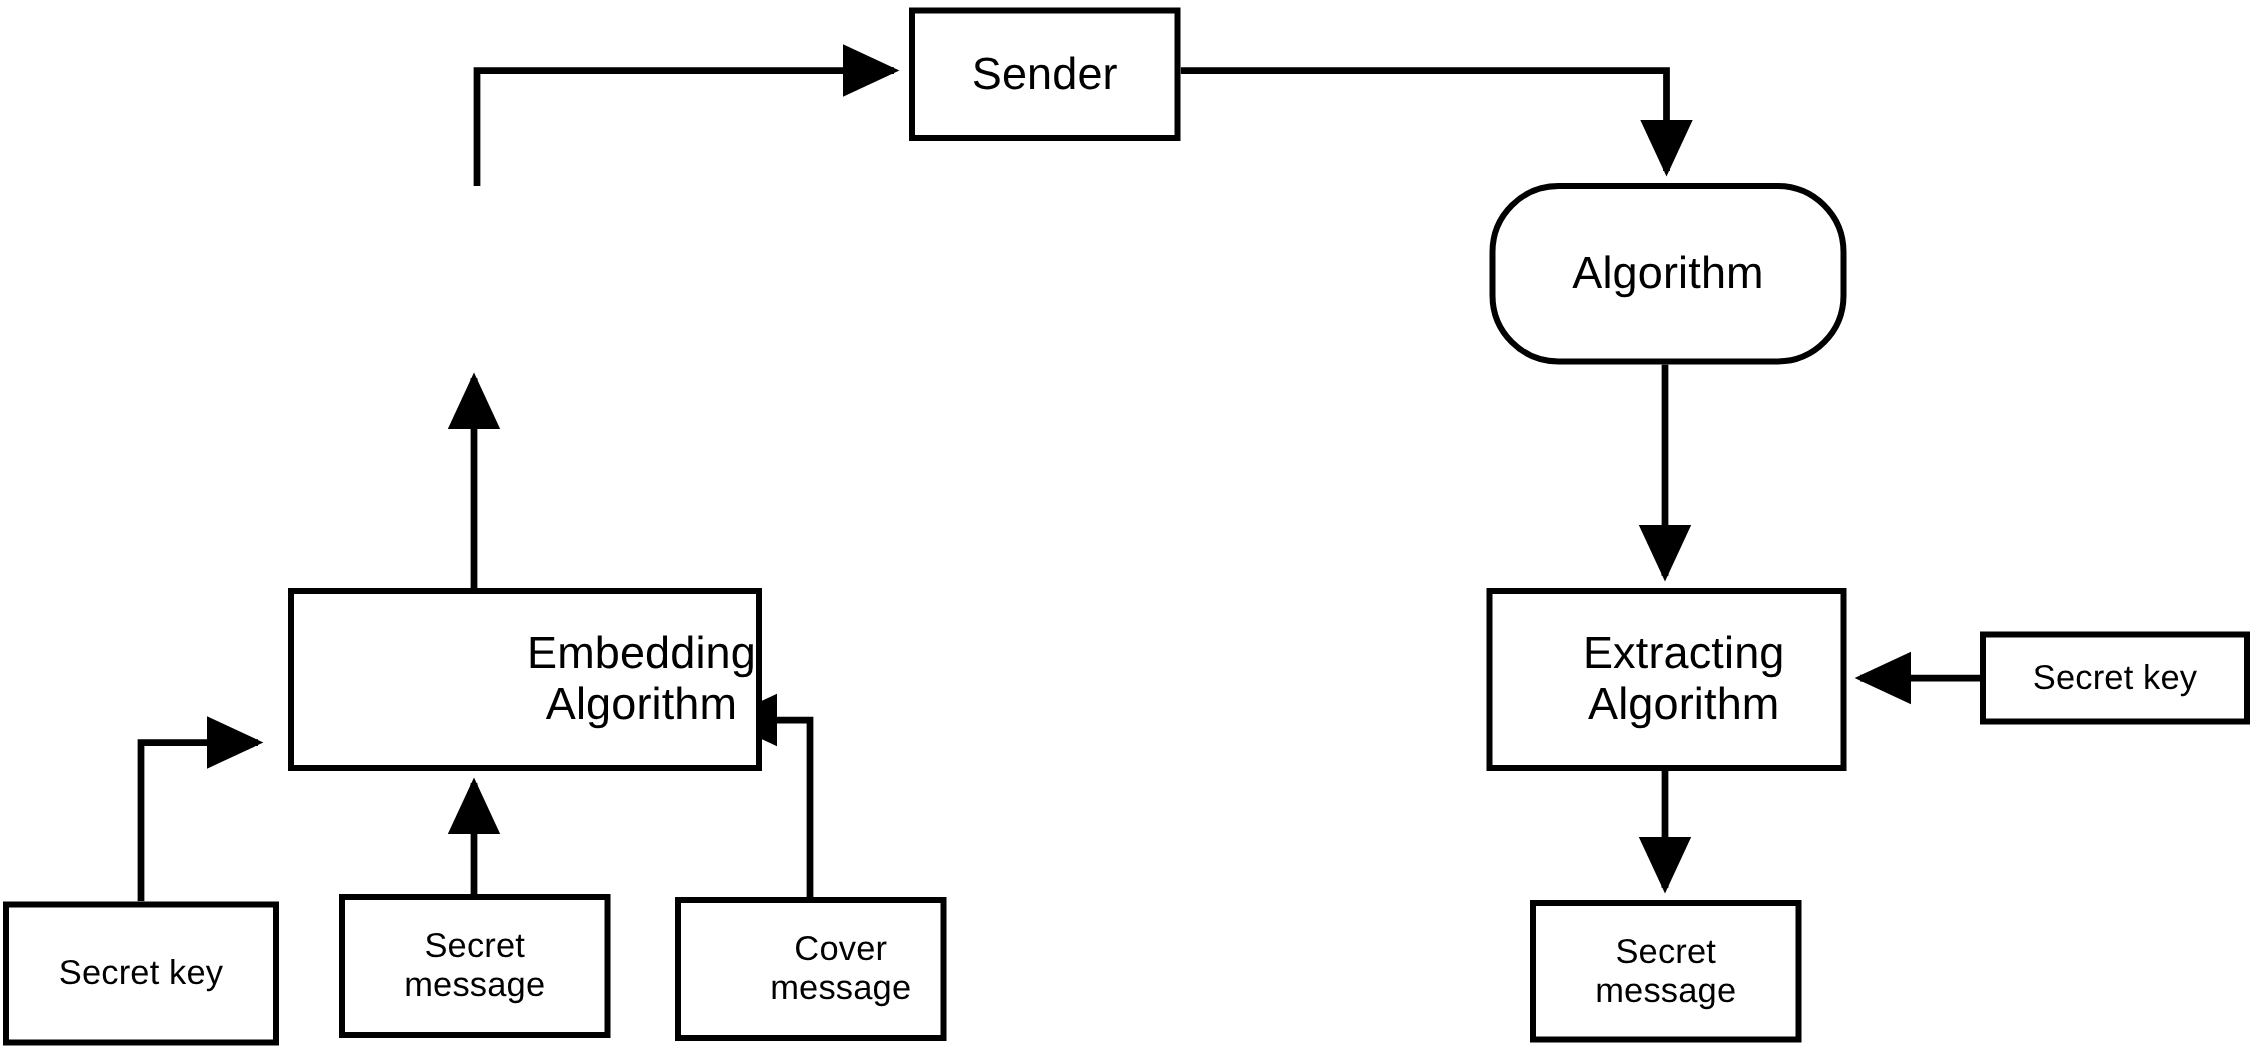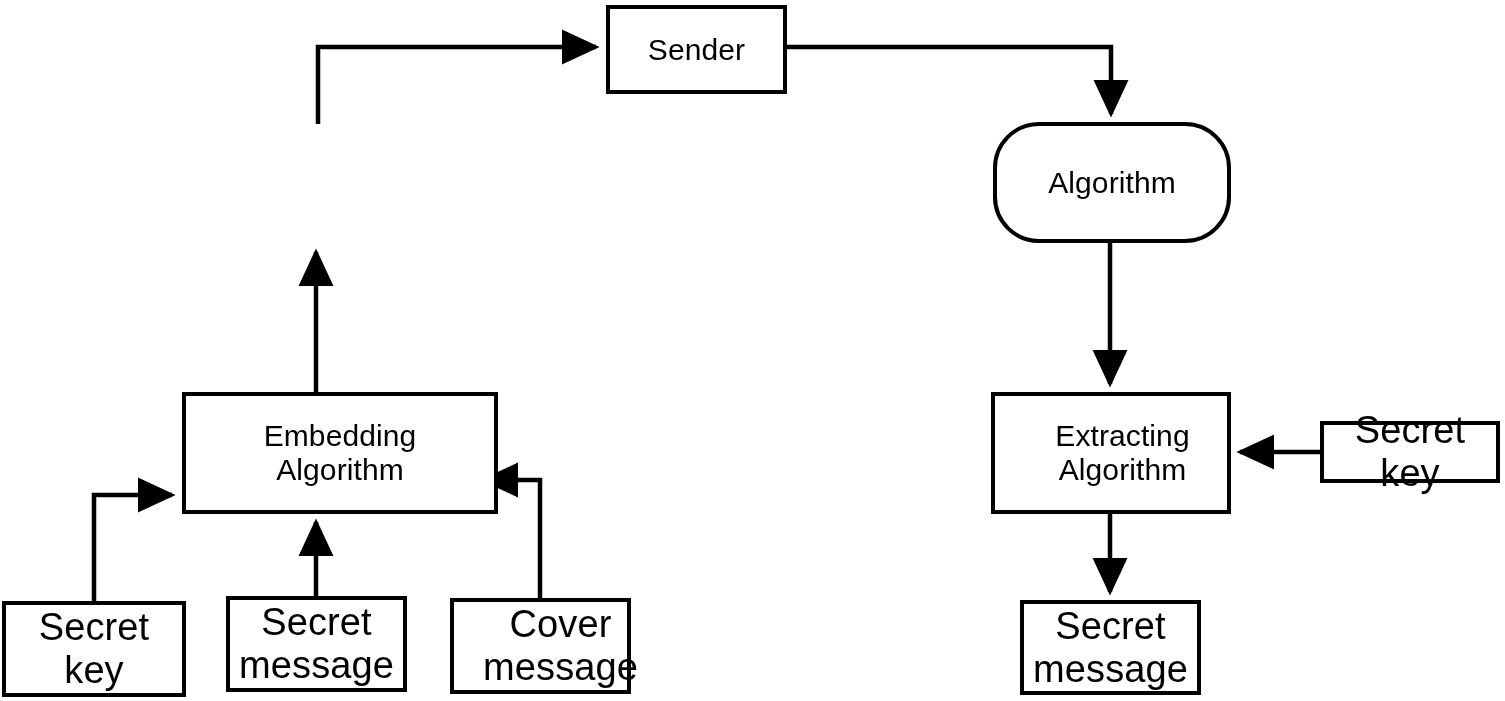--- a/index.html
+++ b/index.html
@@ -36,21 +36,21 @@
     z-index: 2;
   }
   .node-rect { border-radius: 0; }
   .node-stadium { border-radius: 46px; }
   .label {
     display: block;
     white-space: pre-line;
     font-size: 30px;
     letter-spacing: 0.1px;
   }
-  .label-sm { font-size: 38px; }
+  .label-sm { font-size: 23px; }
 </style>
 </head>
 <body>
 
 <div id="canvas">
 
   <svg id="edges" viewBox="0 0 1505 701" xmlns="http://www.w3.org/2000/svg">
     <defs>
       <marker id="arrowhead" markerWidth="9" markerHeight="9" refX="7.6" refY="4.5" orient="auto" markerUnits="strokeWidth">
         <path d="M0,0.6 L8.4,4.5 L0,8.4 z" fill="#000000"></path>
@@ -96,21 +96,21 @@
 
   <div class="node node-rect" style="left:606px; top:5px; width:181px; height:89px;">
     <span class="label">Sender</span>
   </div>
 
 
   <div class="node node-stadium" style="left:993px; top:122px; width:238px; height:121px;">
     <span class="label">Algorithm</span>
   </div>
 
-  <div class="node node-rect" style="left:182px; top:392px; width:316px; height:122px;">
+  <div class="node node-rect" style="left:192px; top:392px; width:316px; height:122px;justify-content:flex-end;">
     <span class="label">Embedding
 Algorithm</span>
   </div>
 
   <div class="node node-rect" style="left:991px; top:392px; width:240px; height:122px;padding-left:23px;">
     <span class="label">Extracting
 Algorithm</span>
   </div>
 
   <div class="node node-rect" style="left:2px; top:601px; width:184px; height:96px;">

